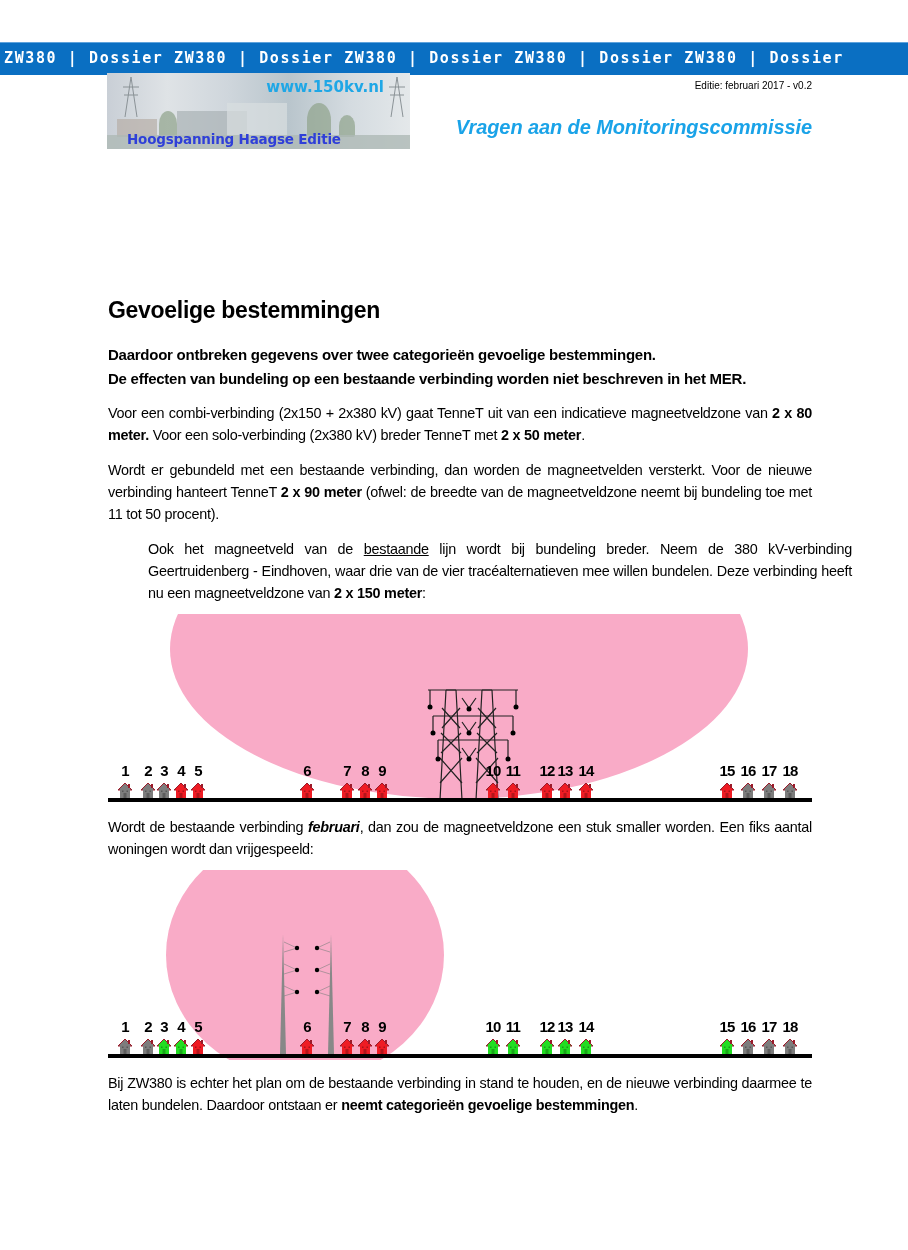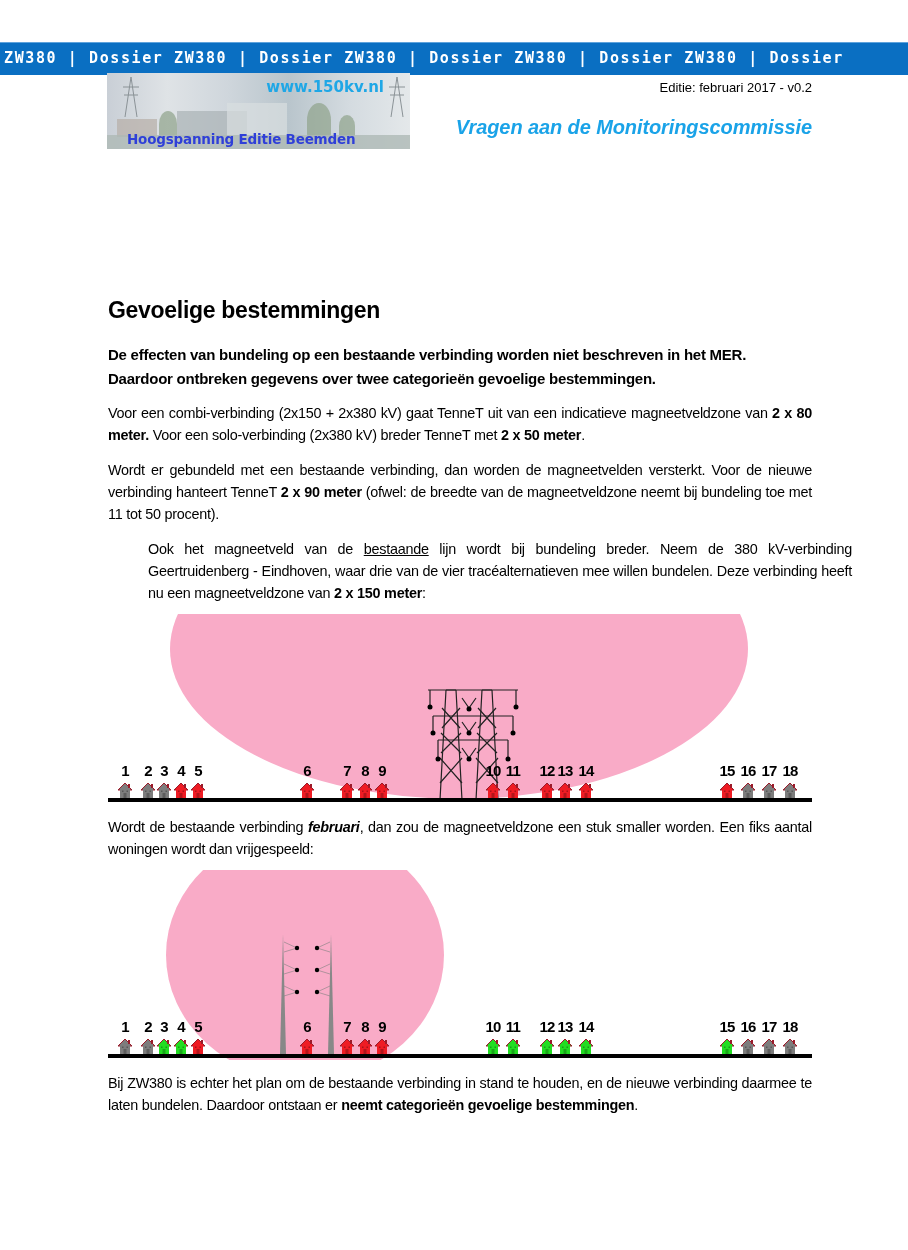--- a/index.html
+++ b/index.html
@@ -25,21 +25,21 @@
     .banner .url {
       position: absolute; right: 26px; top: 5px; font-family: "DejaVu Sans", sans-serif;
       font-weight: bold; font-size: 15px; color: #1fa7e6;
     }
     .banner .name {
       position: absolute; left: 20px; bottom: 2px; font-family: "DejaVu Sans", sans-serif;
       font-weight: bold; font-size: 13.5px; color: #2f3fd8; letter-spacing: -0.2px;
     }
 
     .edition {
-      position: absolute; right: 96px; top: 80px; font-size: 13px; color: #000;
+      position: absolute; right: 96px; top: 80px; font-size: 10px; color: #000;
     }
     .subtitle {
       position: absolute; right: 96px; top: 116px; font-size: 20px; font-style: italic;
       font-weight: bold; color: #1aa3e8; letter-spacing: -0.1px;
     }
 
     .content { position: absolute; left: 108px; width: 704px; }
     h1.title { position: absolute; left: 108px; top: 297px; font-size: 23px; font-weight: bold; letter-spacing: -0.3px; }
     .para { font-size: 14.4px; line-height: 22px; letter-spacing: -0.25px; text-align: justify; }
     .para b { font-weight: bold; }
@@ -67,31 +67,31 @@
   <div class="tree" style="left:200px;width:24px;height:34px;"></div>
   <div class="tree" style="left:232px;width:16px;height:22px;"></div>
   <div class="ground"></div>
   <svg style="position:absolute;left:14px;top:4px" width="20" height="40">
     <path d="M10 0 L4 40 M10 0 L16 40 M2 10 L18 10 M3 18 L17 18" stroke="#8a9296" stroke-width="1" fill="none"></path>
   </svg>
   <svg style="position:absolute;left:280px;top:4px" width="20" height="40">
     <path d="M10 0 L4 40 M10 0 L16 40 M2 10 L18 10 M3 18 L17 18" stroke="#8a9296" stroke-width="1" fill="none"></path>
   </svg>
   <span class="url">www.150kv.nl</span>
-  <span class="name">Hoogspanning Editie Beemden</span>
+  <span class="name">Hoogspanning Haagse Editie</span>
 </div>
 
 <div class="edition">Editie: februari 2017 - v0.2</div>
 <div class="subtitle">Vragen aan de Monitoringscommissie</div>
 
 <h1 class="title">Gevoelige bestemmingen</h1>
 
 <div class="content lead" style="top:343px;">
+  <div>Daardoor ontbreken gegevens over twee categorieën gevoelige bestemmingen.</div>
   <div>De effecten van bundeling op een bestaande verbinding worden niet beschreven in het MER.</div>
-  <div>Daardoor ontbreken gegevens over twee categorieën gevoelige bestemmingen.</div>
 </div>
 
 <p class="content para" style="top:402px;"><span>Voor een combi-verbinding (2x150 + 2x380 kV) gaat TenneT uit van een indicatieve magneetveldzone van </span><b>2 x 80 meter.</b><span> Voor een solo-verbinding (2x380 kV) breder TenneT met </span><b>2 x 50 meter</b><span>.</span></p>
 
 <p class="content para" style="top:459px;"><span>Wordt er gebundeld met een bestaande verbinding, dan worden de magneetvelden versterkt. Voor de nieuwe verbinding hanteert TenneT </span><b>2 x 90 meter</b><span> (ofwel: de breedte van de magneetveldzone neemt bij bundeling toe met 11 tot 50 procent).</span></p>
 
 <p class="content para" style="top:538px;margin-left:40px;"><span>Ook het magneetveld van de </span><u>bestaande</u><span> lijn wordt bij bundeling breder. Neem de 380 kV-verbinding Geertruidenberg - Eindhoven, waar drie van de vier tracéalternatieven mee willen bundelen. Deze verbinding heeft nu een magneetveldzone van </span><b>2 x 150 meter</b><span>:</span></p>
 
 <div class="diagram" id="diag1" style="top:614px;height:190px;">
   <div class="zone" style="left:62px;top:-115px;width:578px;height:300px;"></div>

